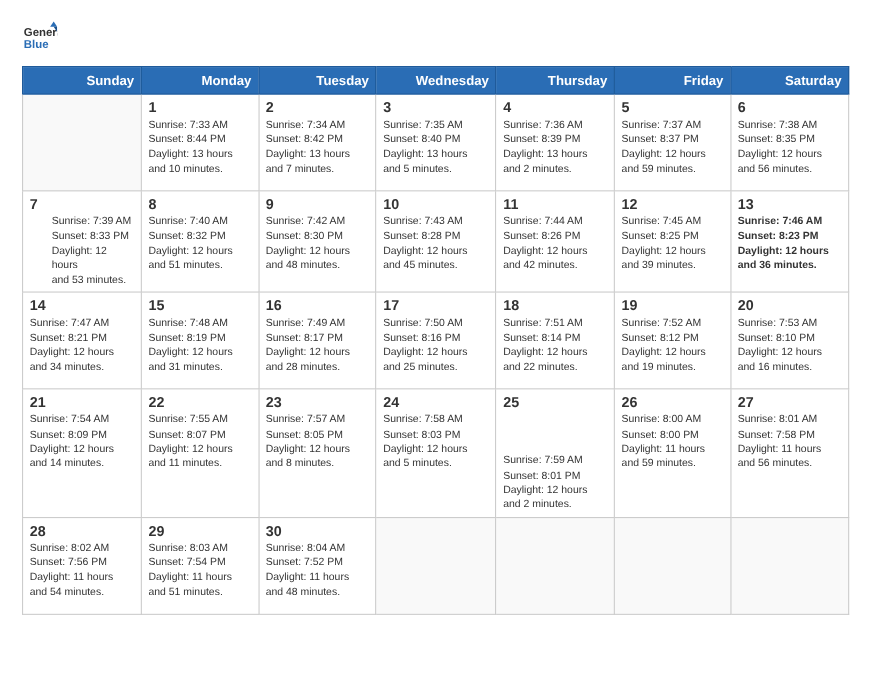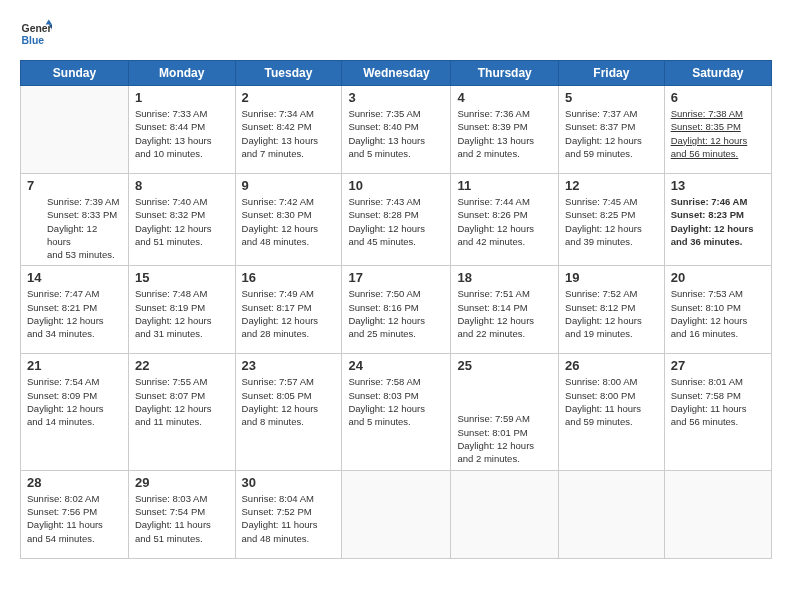--- a/index.html
+++ b/index.html
@@ -48,21 +48,21 @@
       width: 100%;
       border-collapse: collapse;
       border: 1px solid #ccc;
     }
     .calendar th {
       background-color: #2a6db5;
       color: #fff;
       font-size: 12px;
       font-weight: bold;
       padding: 5px 6px;
-      text-align: center;
+      text-align: right;
       border: 1px solid #1f5a9a;
     }
     .calendar td {
       vertical-align: top;
       padding: 4px 6px;
       border: 1px solid #ccc;
       width: 113px;
       height: 88px;
       background: #fff;
       font-size: 10px;
@@ -148,21 +148,21 @@
           </td>
           <td>
             <span class="day-number">5</span>
             <div class="day-info" style="white-space: pre-line;">Sunrise: 7:37 AM
 Sunset: 8:37 PM
 Daylight: 12 hours
 and 59 minutes.</div>
           </td>
           <td>
             <span class="day-number">6</span>
-            <div class="day-info" style="white-space: pre-line; text-decoration: underline;">Sunrise: 7:38 AM
+            <div class="day-info" style="white-space: pre-line;">Sunrise: 7:38 AM
 Sunset: 8:35 PM
 Daylight: 12 hours
 and 56 minutes.</div>
           </td>
         </tr>
         <tr>
           <td>
             <span class="day-number">7</span>
             <div class="day-info" style="white-space: pre-line; margin-left: 20px;">Sunrise: 7:39 AM
 Sunset: 8:33 PM

